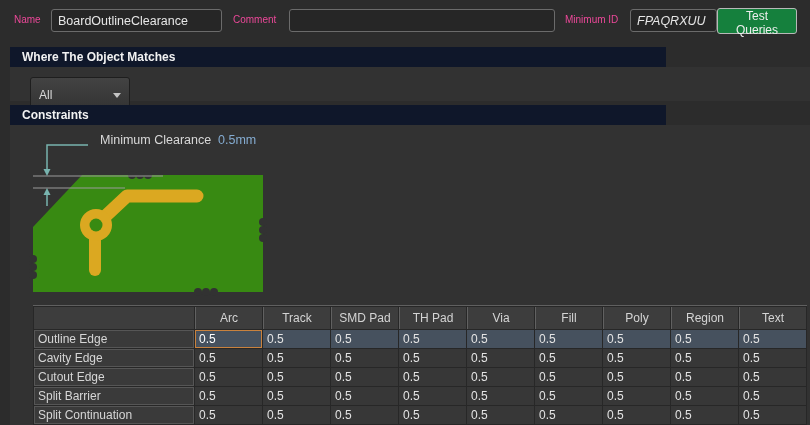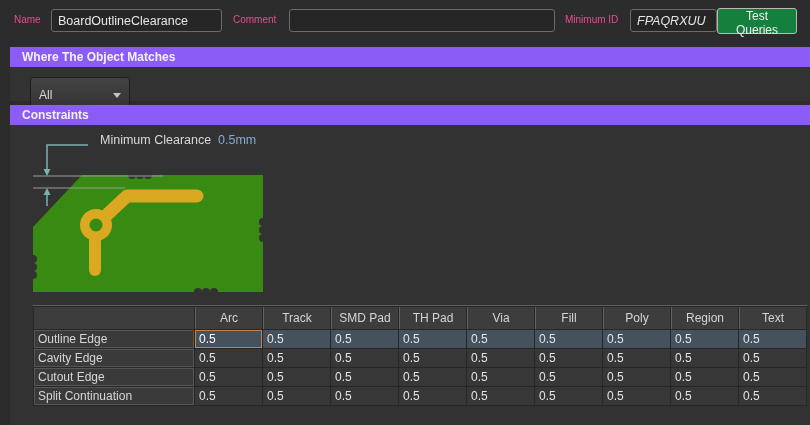--- a/index.html
+++ b/index.html
@@ -24,22 +24,22 @@
   }
   .btn {
     position:absolute; top:8px; height:26px;
     background:#15803d; border:1px solid #b8b8b8; border-radius:3px;
     color:#eeeeee; font-family:"Liberation Sans", sans-serif; font-size:12px;
     padding:0 8px; cursor:pointer;
   }
 
   
   .sec-header {
-    left:10px; width:800px; height:20px;
-    background:#8b5cf6; color:#f2f2f2; font-weight:bold;
+    left:10px; width:656px; height:20px;
+    background:#0f172a; color:#f2f2f2; font-weight:bold;
     line-height:20px; padding-left:12px; font-size:12px;
   }
   .sec-body { left:10px; width:800px; background:#323232; }
 
   
   .dropdown {
     position:absolute; left:20px; top:10px; width:100px; height:36px;
     background:linear-gradient(#434343,#323232);
     border:1px solid #1e1e1e; border-radius:3px;
     display:flex; align-items:center; cursor:pointer;
@@ -198,20 +198,32 @@
         <td>0.5</td>
         <td>0.5</td>
         <td>0.5</td>
         <td>0.5</td>
         <td>0.5</td>
         <td>0.5</td>
         <td>0.5</td>
         <td>0.5</td>
       </tr>
       <tr>
+        <td class="rowlabel">Split Barrier</td>
+        <td>0.5</td>
+        <td>0.5</td>
+        <td>0.5</td>
+        <td>0.5</td>
+        <td>0.5</td>
+        <td>0.5</td>
+        <td>0.5</td>
+        <td>0.5</td>
+        <td>0.5</td>
+      </tr>
+      <tr>
         <td class="rowlabel">Split Continuation</td>
         <td>0.5</td>
         <td>0.5</td>
         <td>0.5</td>
         <td>0.5</td>
         <td>0.5</td>
         <td>0.5</td>
         <td>0.5</td>
         <td>0.5</td>
         <td>0.5</td>

